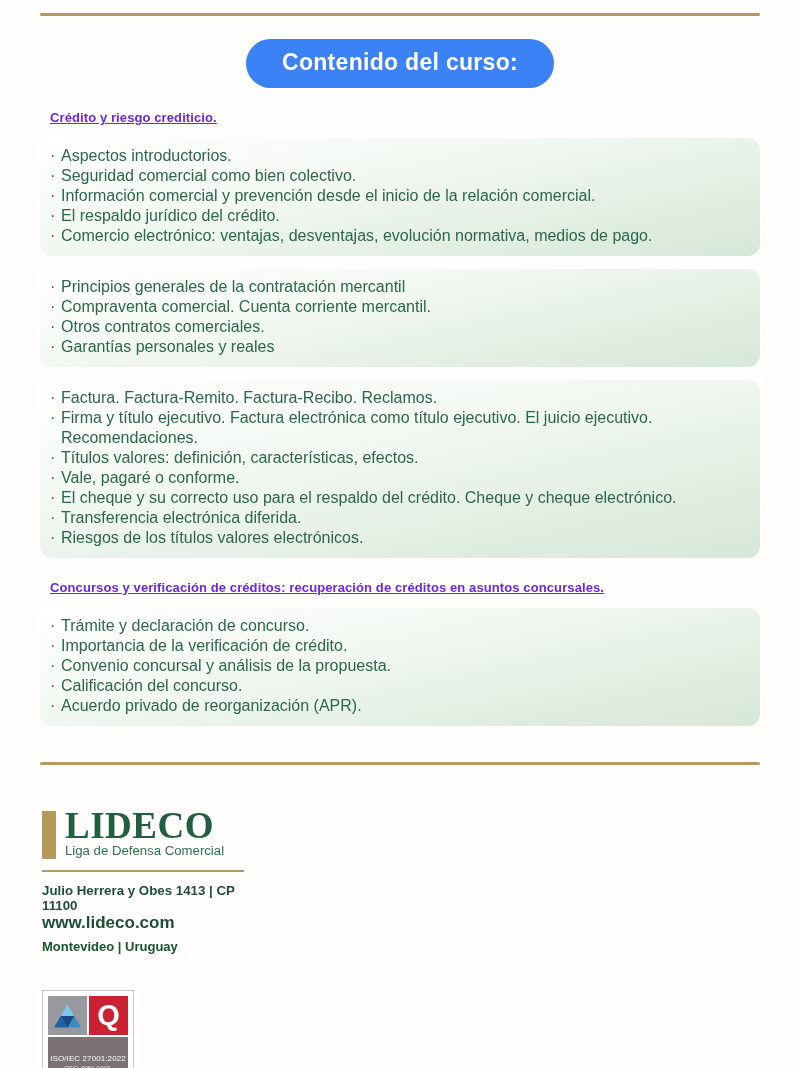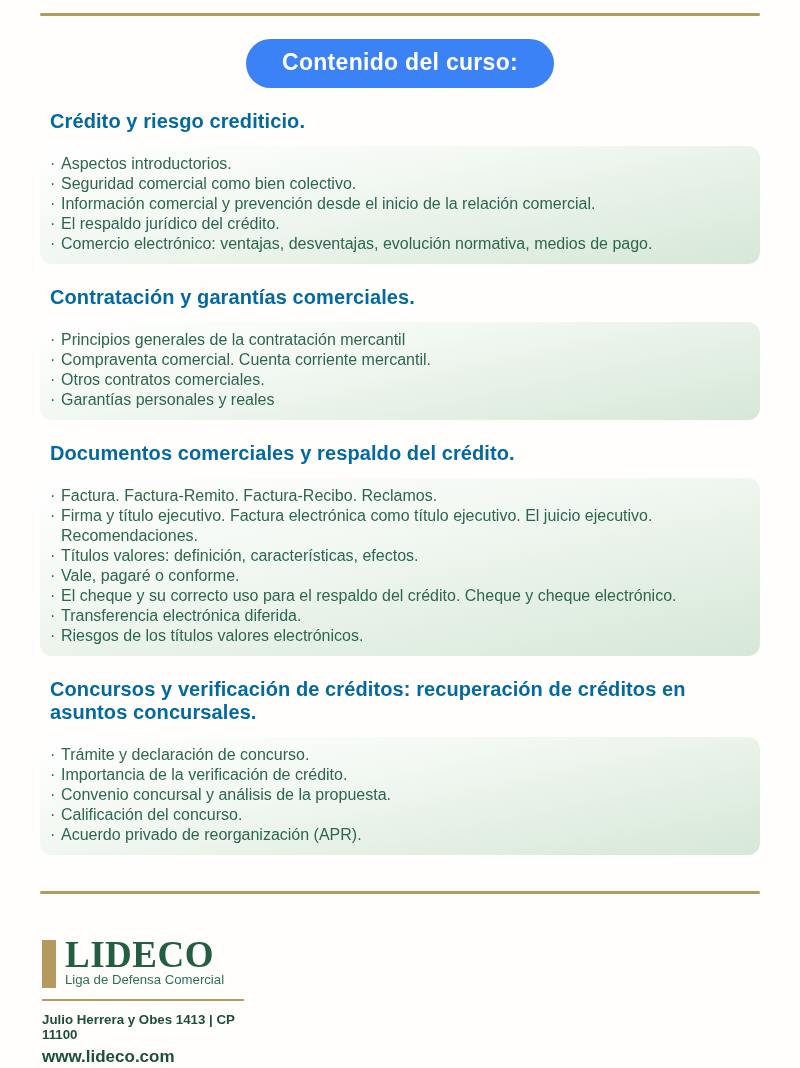--- a/index.html
+++ b/index.html
@@ -13,22 +13,22 @@
   .rule.top{margin-top:13px;}
   .rule.bottom{margin-top:36px;}
 
   .pill{
     width:fit-content;margin:23px auto 0;background:#3b82f6;color:#ffffff;
     font-weight:bold;font-size:23px;letter-spacing:.3px;
     padding:10px 36px 12px;border-radius:28px;
   }
 
   .sec-title{
-    font-size:20px;font-weight:bold;color:#0369a1;
-    margin:22px 0 0 10px;letter-spacing:.1px;
+    font-size:13px;font-weight:bold;color:#6d28d9;
+    margin:22px 0 0 10px;letter-spacing:.1px;text-decoration:underline;
   }
   .green-box{
     margin-top:13px;border-radius:12px;
     padding:8px 14px 10px 10px;
     background:linear-gradient(168deg,#ffffff 0%,#f4f9f4 35%,#d6e7d7 100%);
   }
   .green-box ul{margin:0;padding:0;list-style:none;}
   .green-box li{display:flex;font-size:16px;line-height:20px;color:#2c674a;}
   .green-box .dot{width:11px;flex:none;}
   .green-box .txt{flex:1;}
@@ -39,21 +39,21 @@
   .lideco{width:202px;}
   .lideco-top{display:flex;gap:9px;}
   .gold-bar{width:14px;height:48px;background:#b49a5c;margin-top:2px;flex:none;}
   .lideco-word{
     font-family:"Liberation Serif", serif;font-weight:bold;font-size:37px;
     line-height:33px;color:#235e41;letter-spacing:.5px;
   }
   .lideco-tag{font-size:13.2px;color:#2e7050;margin-top:1px;text-align:center;}
   .lideco-divider{height:2px;background:#b49a5c;margin:11px 0;}
   .lideco-address{font-size:13.3px;font-weight:600;color:#1d4f38;}
-  .lideco-web{font-size:17px;font-weight:bold;color:#1d4f38;margin-top:5px;cursor:pointer;}
+  .lideco-web{font-size:17px;font-weight:bold;color:#1d4f38;cursor:pointer;}
   .lideco-loc{font-size:13px;font-weight:bold;color:#14532d;margin-top:6px;}
 
   
   .lsqa{width:92px;box-sizing:border-box;border:1.5px solid #c9c9c9;background:#ffffff;padding:5px 5px 4px;}
   .lsqa-row{display:flex;gap:2px;}
   .lsqa-sq{width:39px;height:39px;display:flex;align-items:center;justify-content:center;box-sizing:border-box;}
   .lsqa-sq.gray{background:#97999e;}
   .lsqa-sq.red{background:#cb2233;color:#ffffff;font-weight:bold;font-size:29px;}
   .lsqa-band{background:#7c7276;color:#ffffff;text-align:center;padding:17px 1px 4px;margin-top:2px;}
   .lsqa-iso{font-size:8px;letter-spacing:.1px;}
@@ -97,21 +97,20 @@
           <span class="dot">·</span>
           <span class="txt">El respaldo jurídico del crédito.</span>
         </li>
         <li>
           <span class="dot">·</span>
           <span class="txt">Comercio electrónico: ventajas, desventajas, evolución normativa, medios de pago.</span>
         </li>
       </ul>
   </div>
 
-  <h2 class="sec-title">Contratación y garantías comerciales.</h2>
   <div class="green-box">
     <ul>
         <li>
           <span class="dot">·</span>
           <span class="txt">Principios generales de la contratación mercantil</span>
         </li>
         <li>
           <span class="dot">·</span>
           <span class="txt">Compraventa comercial. Cuenta corriente mercantil.</span>
         </li>
@@ -119,21 +118,20 @@
           <span class="dot">·</span>
           <span class="txt">Otros contratos comerciales.</span>
         </li>
         <li>
           <span class="dot">·</span>
           <span class="txt">Garantías personales y reales</span>
         </li>
       </ul>
   </div>
 
-  <h2 class="sec-title">Documentos comerciales y respaldo del crédito.</h2>
   <div class="green-box">
     <ul>
         <li>
           <span class="dot">·</span>
           <span class="txt">Factura. Factura-Remito. Factura-Recibo. Reclamos.</span>
         </li>
         <li>
           <span class="dot">·</span>
           <span class="txt">Firma y título ejecutivo. Factura electrónica como título ejecutivo. El juicio ejecutivo. Recomendaciones.</span>
         </li>

